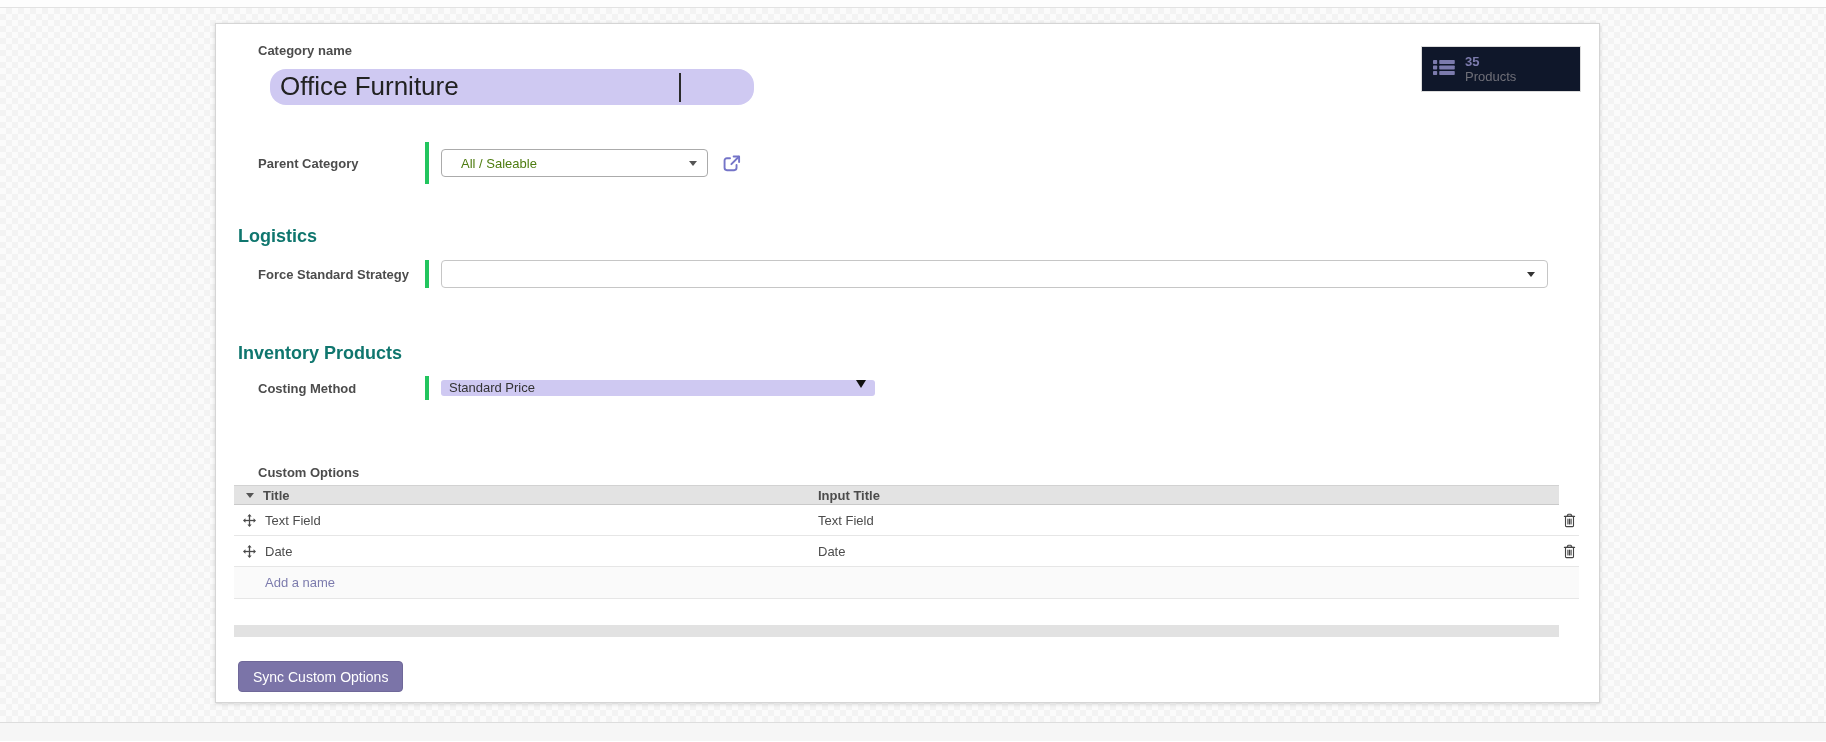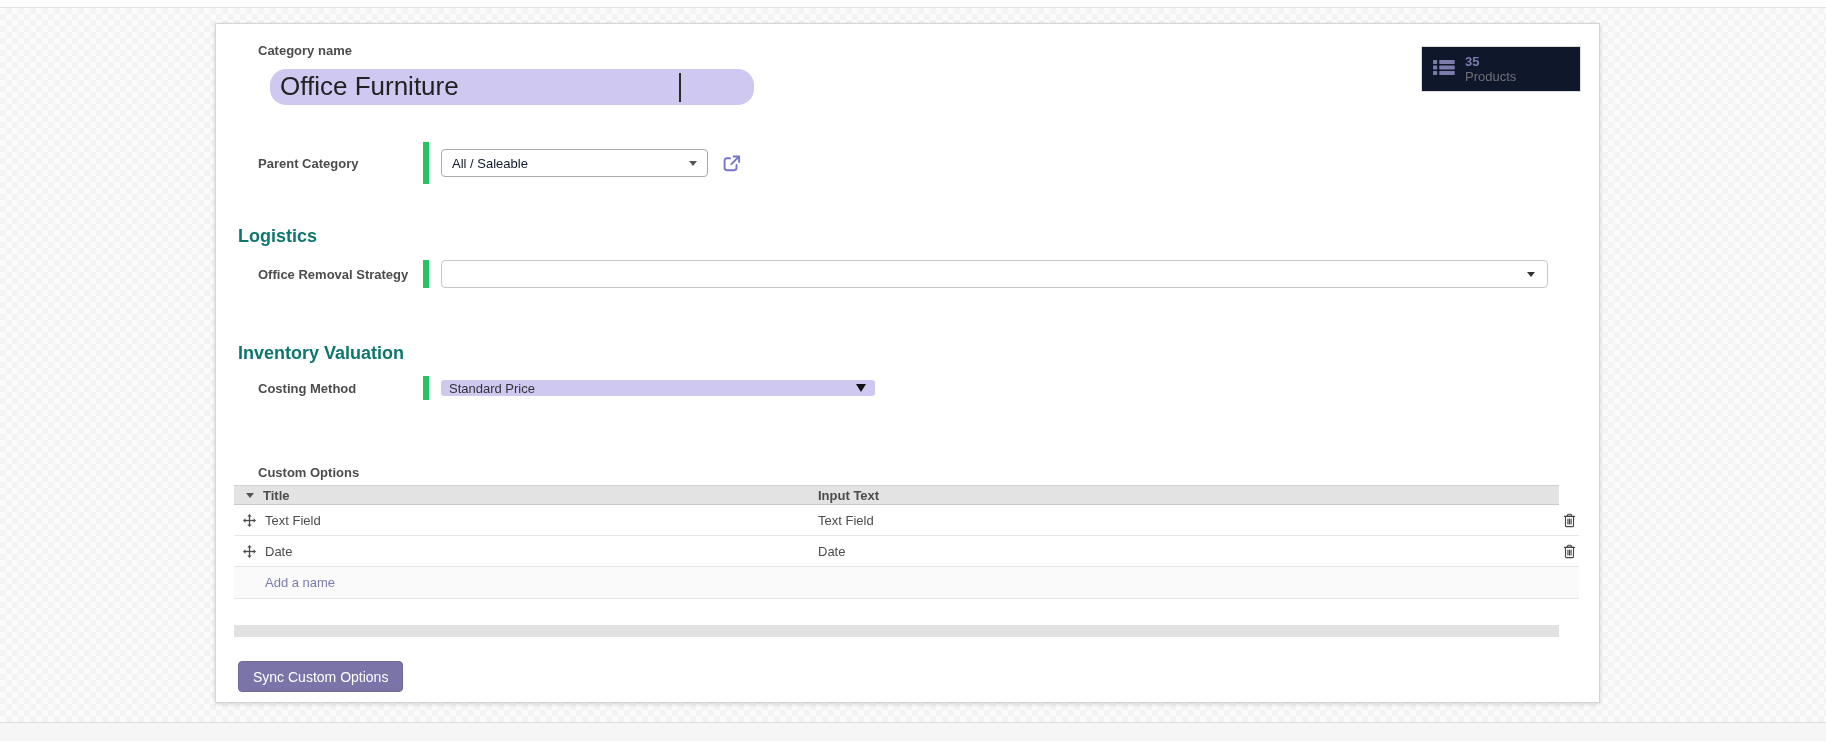--- a/index.html
+++ b/index.html
@@ -40,30 +40,30 @@
     position:absolute; left:463px; top:49px;
     width:2px; height:29px; background:#2b2b2b;
     animation:blink 1.1s steps(1) infinite;
   }
   @keyframes blink { 50% { opacity:0; } }
 
   
   .field-row { display:flex; align-items:center; }
   .row-label {
     width:191px; align-self:stretch; display:flex; align-items:center;
-    border-right:6px solid #22c55e; padding-right:8px;
+    border-right:4px solid #22c55e; padding-right:8px;
   }
   .row-field { padding-left:12px; display:flex; align-items:center; }
 
   .row-parent { margin-top:37px; height:42px; }
   .combobox {
     position:relative; width:267px; height:28px;
     border:1px solid #ababab; border-radius:4px; background:#fff;
-    display:flex; align-items:center; padding-left:10px;
-    font-size:13px; color:#0f172a; cursor:pointer;
+    display:flex; align-items:center; padding-left:19px;
+    font-size:13px; color:#4d7c0f; cursor:pointer;
   }
   .combobox .caret-down { position:absolute; right:10px; }
   .caret-down {
     width:0; height:0;
     border-left:4px solid transparent; border-right:4px solid transparent;
     border-top:5px solid #555;
   }
   .external-btn { margin-left:14px; cursor:pointer; display:flex; align-items:center; }
 
   .section-header { font-size:18px; font-weight:700; color:#0f766e; }
@@ -76,21 +76,21 @@
     border:1px solid #c6c6c6; border-radius:4px; background:#fff;
     display:flex; align-items:center; padding-left:10px;
     font-size:13px; color:#4c4c4c; cursor:pointer;
   }
   .wide-select .caret-down { position:absolute; right:12px; border-top-color:#333; }
 
   .row-costing { margin-top:12px; height:24px; }
   .costing-select {
     position:relative; width:434px; height:16px;
     background:#cfc9f2; border:none; border-radius:3px;
-    display:flex; align-items:center; padding-left:8px;
+    display:flex; padding-left:8px;
     font-size:13px; color:#333; cursor:pointer;
   }
   .costing-select .caret-big {
     position:absolute; right:9px; width:0; height:0;
     border-left:5px solid transparent; border-right:5px solid transparent;
     border-top:8px solid #111;
   }
 
   
   .co-label { margin-top:65px; }
@@ -185,32 +185,32 @@
           </svg>
         </span>
       </div>
     </div>
 
     
     <div class="section-header hdr-logistics">Logistics</div>
 
     <div class="field-row row-force">
       <div class="row-label">
-        <span class="field-label">Office Removal Strategy</span>
+        <span class="field-label">Force Standard Strategy</span>
       </div>
       <div class="row-field">
         <div class="wide-select">
           <span></span>
           <span class="caret-down"></span>
         </div>
       </div>
     </div>
 
     
-    <div class="section-header hdr-valuation">Inventory Valuation</div>
+    <div class="section-header hdr-valuation">Inventory Products</div>
 
     <div class="field-row row-costing">
       <div class="row-label">
         <span class="field-label">Costing Method</span>
       </div>
       <div class="row-field">
         <div class="costing-select">
           <span>Standard Price</span>
           <span class="caret-big"></span>
         </div>
@@ -220,21 +220,21 @@
     
     <div class="field-label co-label">Custom Options</div>
 
     <div class="co-table">
       <div class="co-grid co-head">
         <div class="cell c-title">
           <span class="caret-down"></span>
           <span>Title</span>
         </div>
         <div class="cell c-type">
-          <span>Input Text</span>
+          <span>Input Title</span>
         </div>
         <div class="cell trash-col"></div>
       </div>
 
       <div class="co-grid co-row">
         <div class="cell c-title">
           <span class="drag-handle">
             <svg width="13" height="13" viewBox="0 0 14 14" fill="#4a4a4a">
               <rect x="6.3" y="1.6" width="1.4" height="10.8"></rect>
               <rect x="1.6" y="6.3" width="10.8" height="1.4"></rect>

